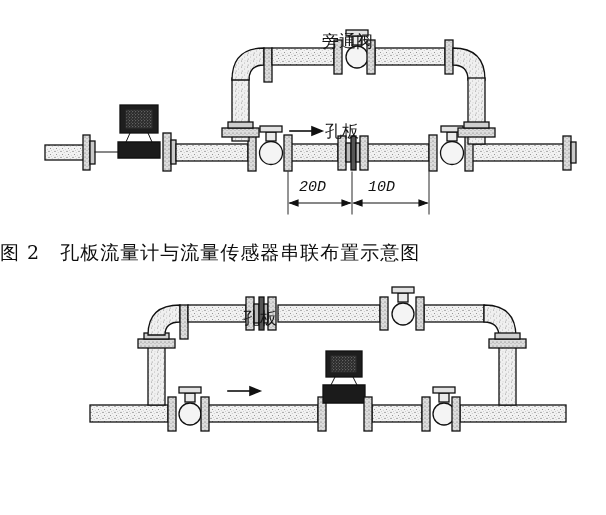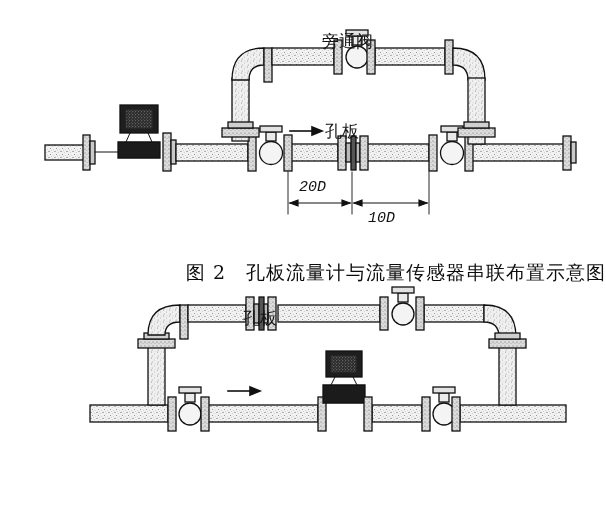--- a/index.html
+++ b/index.html
@@ -12,25 +12,24 @@
 
   .figure{position:absolute;left:0;width:606px;}
   #figure-2{top:0;height:275px;}
   #figure-3{top:285px;height:230px;}
 
   .canvas{position:absolute;left:0;top:0;width:606px;}
   #fig2-canvas{height:225px;}
   #fig3-canvas{height:165px;}
 
   .caption{
-    position:absolute;left:0;width:606px;text-align:right;
+    position:absolute;left:0;width:606px;text-align:left;
     font-size:19px;letter-spacing:1px;color:#0d0d0d;
     font-family:"DejaVu Serif","Liberation Serif",serif;
     white-space:pre;
-    margin-top:20px;
   }
   #fig2-caption{top:240px;}
 
   .label{
     position:absolute;
     font-family:"DejaVu Serif","Liberation Serif",serif;
     color:#141414;white-space:pre;
   }
   .label-cn{font-size:17px;}
   .dim-text{
@@ -196,21 +195,21 @@
         </g>
       </g>
     </svg>
 
     <div class="label label-cn" style="left:322px;top:30px;">旁通阀</div>
 
     <div class="label label-cn" style="left:325px;top:120px;">孔板</div>
 
     <div class="dim-text" style="left:299px;top:179px;">20D</div>
 
-    <div class="dim-text" style="left:368px;top:179px;margin-top:31px;">10D</div>
+    <div class="dim-text" style="left:368px;top:179px;">10D</div>
 
     <div class="caption" id="fig2-caption">图 2　孔板流量计与流量传感器串联布置示意图</div>
   </div>
 
   <div class="figure" id="figure-3">
 
     <svg class="canvas" id="fig3-canvas" viewBox="0 0 606 165">
       <g stroke="#111" stroke-width="1.3" fill="none" stroke-linecap="square">
 
         <g>

